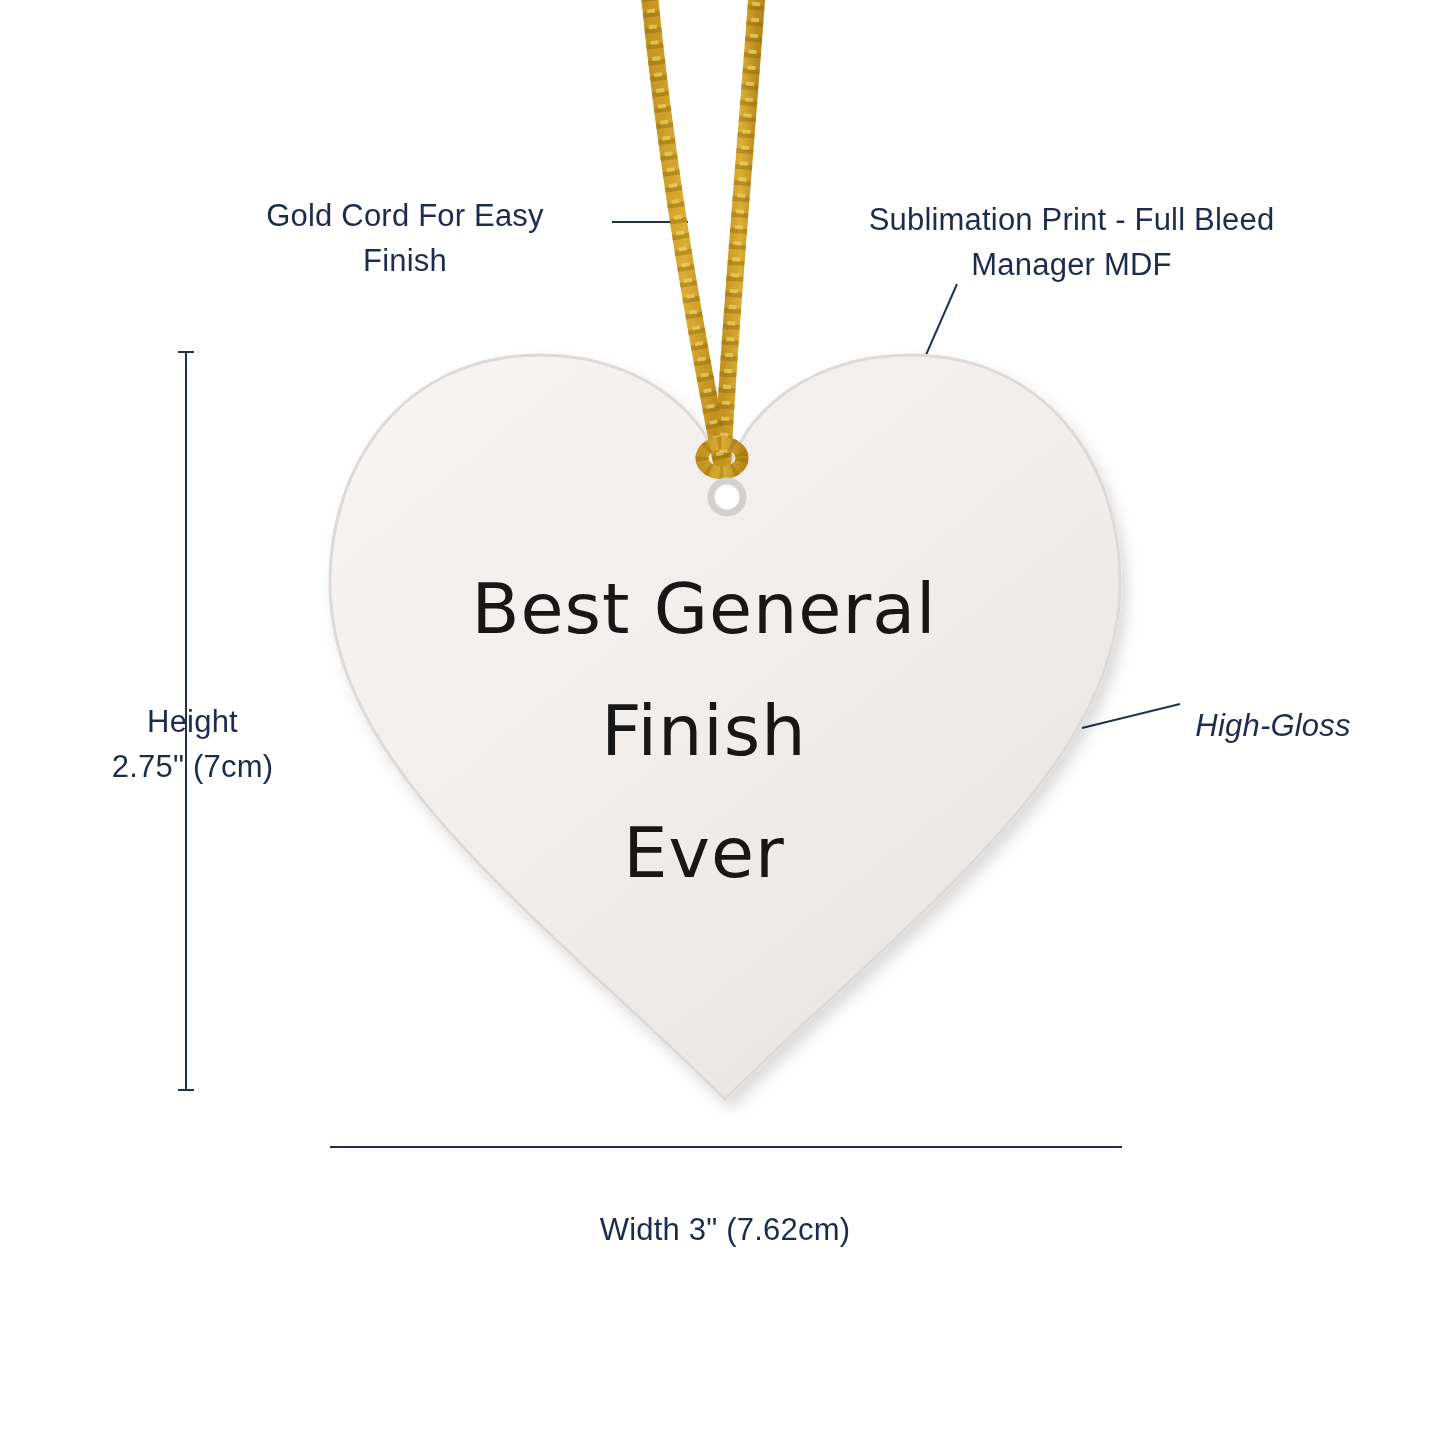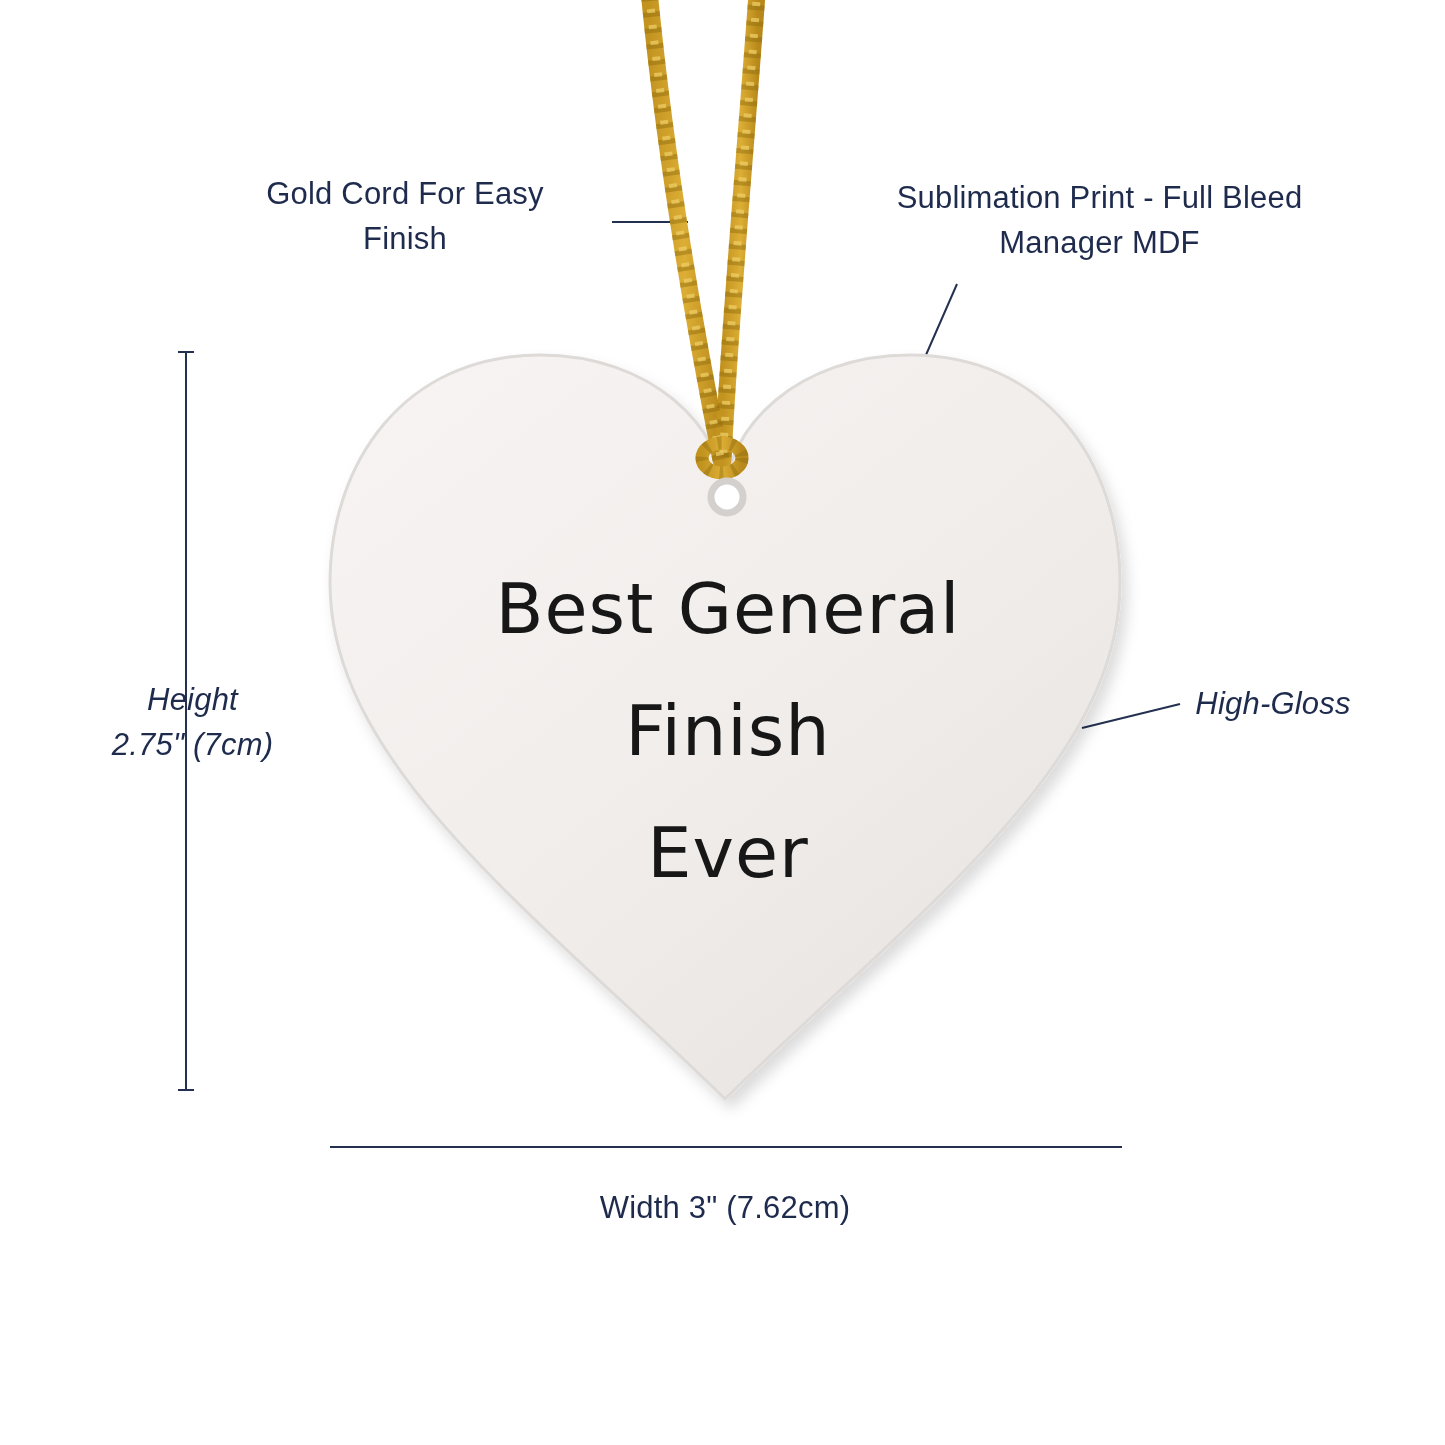--- a/index.html
+++ b/index.html
@@ -12,38 +12,39 @@
   }
   .stage svg.scene{position:absolute;left:0;top:0;width:1445px;height:1445px;}
   .label{
     position:absolute;
     color:#1e2b4d;
     font-size:31px;
     line-height:1.45;
     font-weight:500;
     text-align:center;
     letter-spacing:.2px;
+    margin-top:22px;
   }
   .label span{display:block;}
   .heart-text{
     position:absolute;
-    left:428px;top:548px;width:600px;
+    left:404px;top:548px;width:600px;
     text-align:center;
     color:#171717;
     font-family:"DejaVu Sans", sans-serif;
     font-size:70px;
     font-weight:500;
     line-height:122px;
     letter-spacing:1px;
   }
   .heart-text span{display:block;}
   .pos-goldcord{left:200px;top:172px;width:410px;}
-  .pos-sublimation{left:827px;top:176px;width:545px;}
+  .pos-sublimation{left:799px;top:176px;width:545px;}
   .pos-gloss{left:1158px;top:682px;width:230px;font-style:italic;}
-  .pos-height{left:85px;top:678px;width:215px;font-style:italic;}
+  .pos-height{left:85px;top:678px;width:215px;}
   .pos-width{left:475px;top:1186px;width:500px;}
 </style>
 </head>
 <body>
 
 <div class="stage">
 
   <svg class="scene" viewBox="0 0 1445 1445">
     <defs>
       <linearGradient id="heartGrad" x1="0%" y1="0%" x2="85%" y2="100%">

